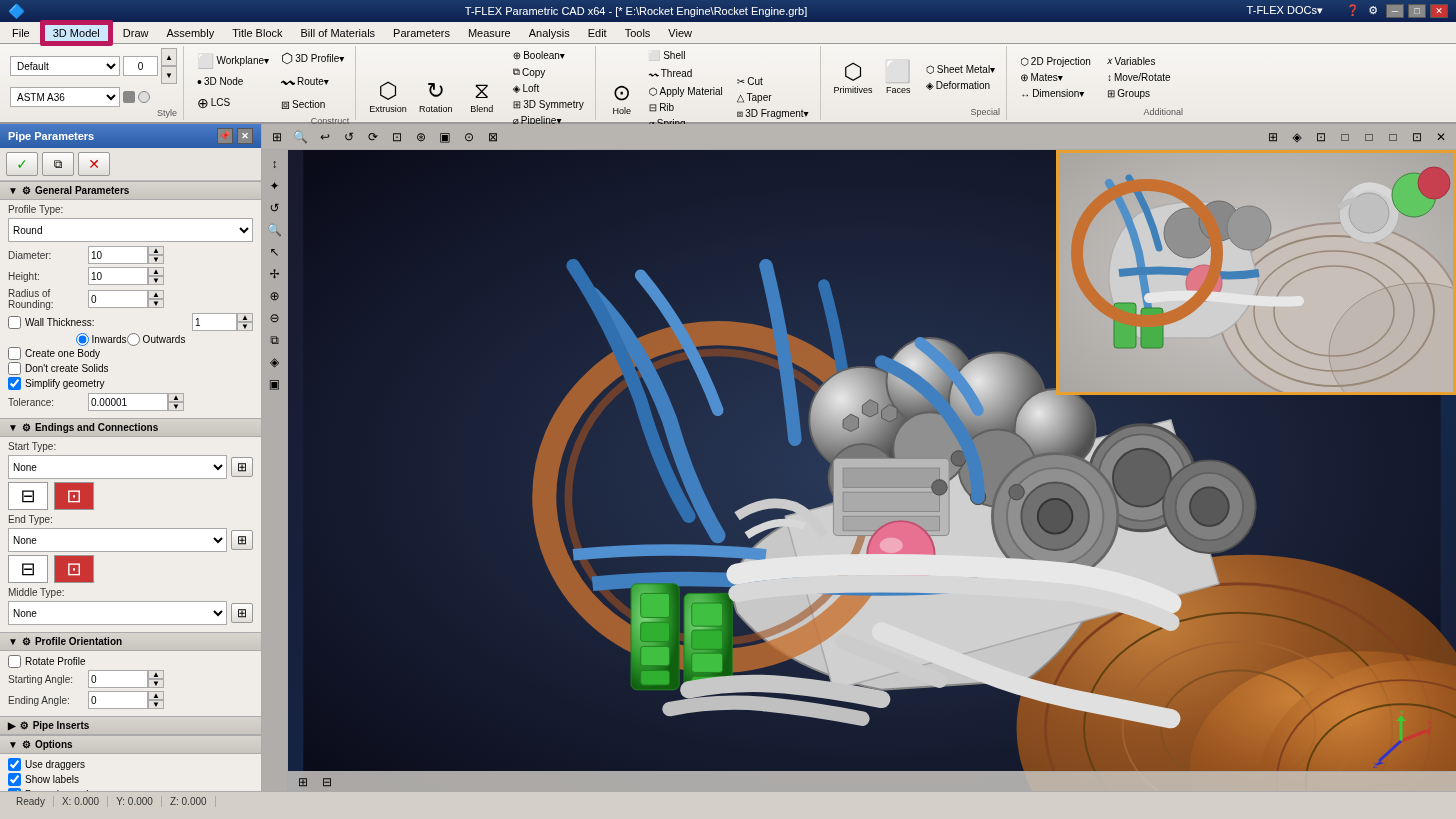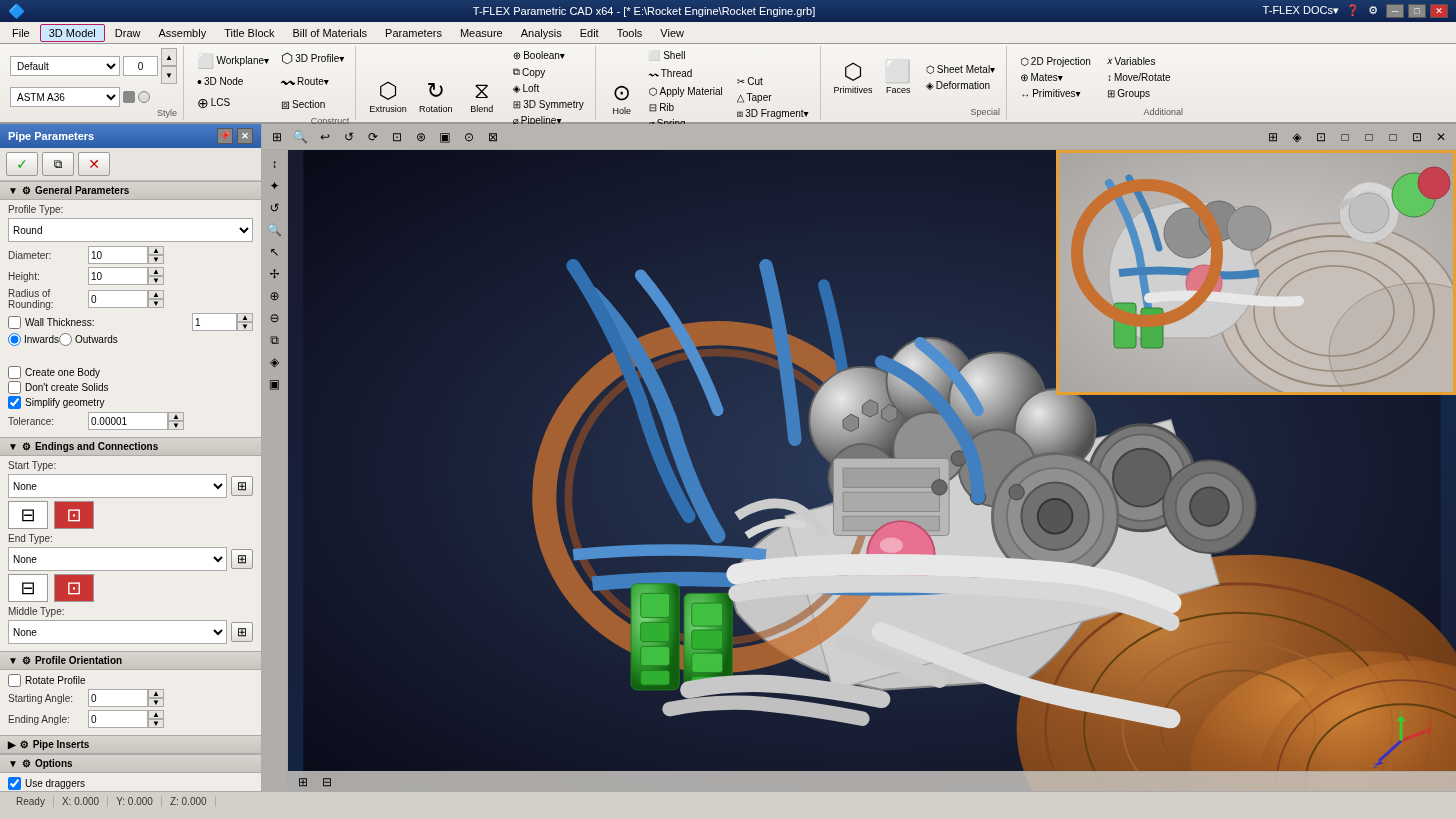--- a/index.html
+++ b/index.html
@@ -33,21 +33,21 @@
       align-items: center;
       padding: 0 4px;
       gap: 2px;
     }
     .menu-item {
       padding: 2px 8px;
       cursor: pointer;
       font-size: 11px;
       border-radius: 2px;
     }
-    .menu-item.active { background: #cce8ff; border: 1px solid #be185d; }
+    .menu-item.active { background: #cce8ff; border: 5px solid #be185d; }
 
     
     #ribbon {
       background: linear-gradient(to bottom, #f8f6f3, #ece9e4);
       border-bottom: 2px solid #999;
       display: flex;
       flex-direction: column;
     }
     #ribbon-content {
       height: 78px;
@@ -213,22 +213,23 @@
     .checkbox-row {
       display: flex;
       align-items: center;
       gap: 4px;
       margin-bottom: 2px;
       font-size: 10px;
     }
     .radio-row {
       display: flex;
       align-items: center;
-      margin-bottom: 20px;
+      margin-bottom: 1px;
       font-size: 10px;
+      justify-content: center;
     }
     .connect-icon {
       width: 40px; height: 28px;
       border: 1px solid #999;
       background: white;
       display: flex; align-items: center; justify-content: center;
       font-size: 18px;
     }
     .end-row {
       display: flex;
@@ -368,21 +369,21 @@
   </style>
 </head>
 <body>
 
 <div id="title-bar">
   <div class="title-left">
     <span style="font-size:14px;">🔷</span>
   </div>
   <div class="title-center">T-FLEX Parametric CAD x64 - [* E:\Rocket Engine\Rocket Engine.grb]</div>
   <div class="title-right">
-    <span style="margin-right:4px;cursor:pointer;font-size:11px;">T-FLEX DOCs▾</span>
+    <span style="margin-right:20px;cursor:pointer;font-size:11px;">T-FLEX DOCs▾</span>
     <span style="cursor:pointer;margin-right:4px;">❓</span>
     <span style="cursor:pointer;margin-right:4px;">⚙</span>
     <div class="win-btn">─</div>
     <div class="win-btn">□</div>
     <div class="win-btn" style="background:#cc3333;">✕</div>
   </div>
 </div>
 
 <div id="menu-bar">
   <div class="menu-item">File</div>
@@ -583,21 +584,21 @@
           <div class="ribbon-btn-small">
             <span>⬡</span>
             <span>2D Projection</span>
           </div>
           <div class="ribbon-btn-small">
             <span>⊕</span>
             <span>Mates▾</span>
           </div>
           <div class="ribbon-btn-small">
             <span>↔</span>
-            <span>Primitives▾</span>
+            <span>Dimension▾</span>
           </div>
         </div>
         <div style="display:flex;flex-direction:column;gap:1px;margin-left:4px;">
           <div class="ribbon-btn-small">
             <span>𝑥</span>
             <span>Variables</span>
           </div>
           <div class="ribbon-btn-small">
             <span>↕</span>
             <span>Move/Rotate</span>

